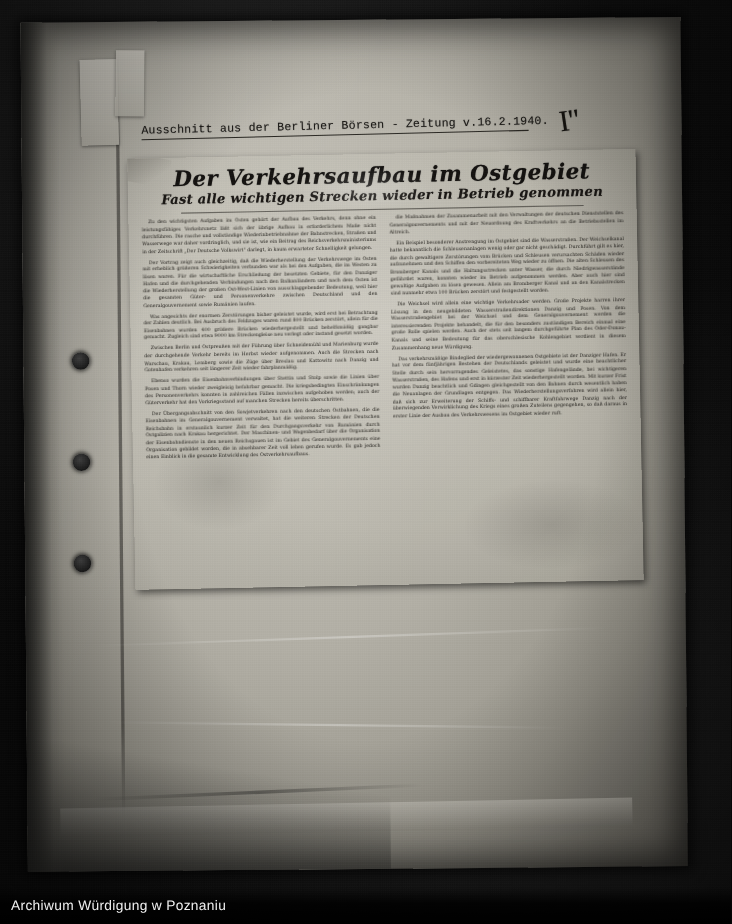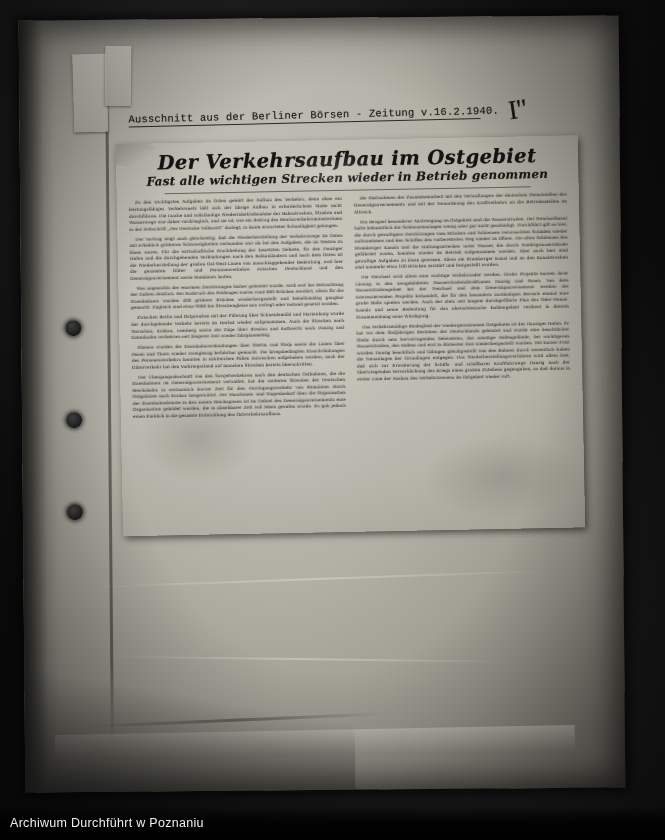--- a/index.html
+++ b/index.html
@@ -341,15 +341,15 @@
     <div class="crease c1"></div>
     <div class="crease c2"></div>
     <div class="crease c3"></div>
     <div class="sheet-edge"></div>
   </div>
 
   <div id="grain"></div>
   <div id="vignette"></div>
 
   <div id="watermark">
-    <span class="wm-text">Archiwum Durchführt w Poznaniu</span>
+    <span class="wm-text">Archiwum Würdigung w Poznaniu</span>
   </div>
 </div>
 
 </body></html>

